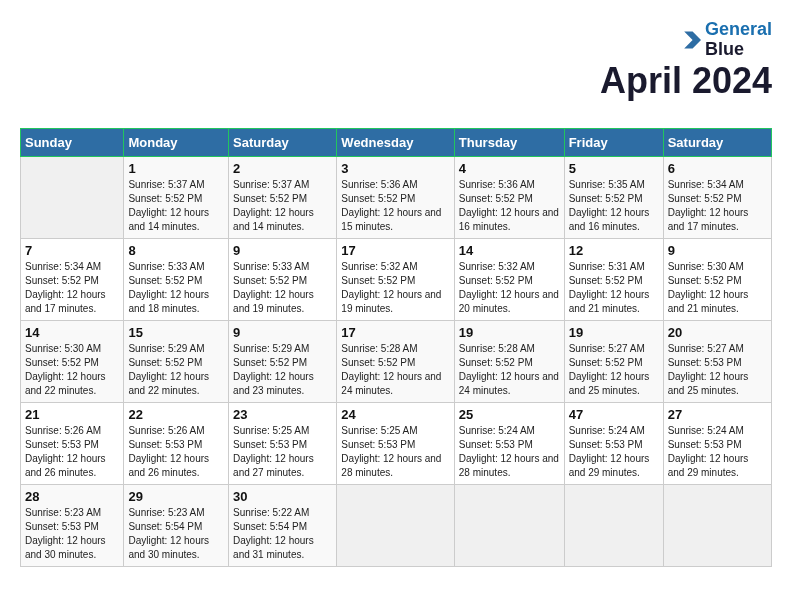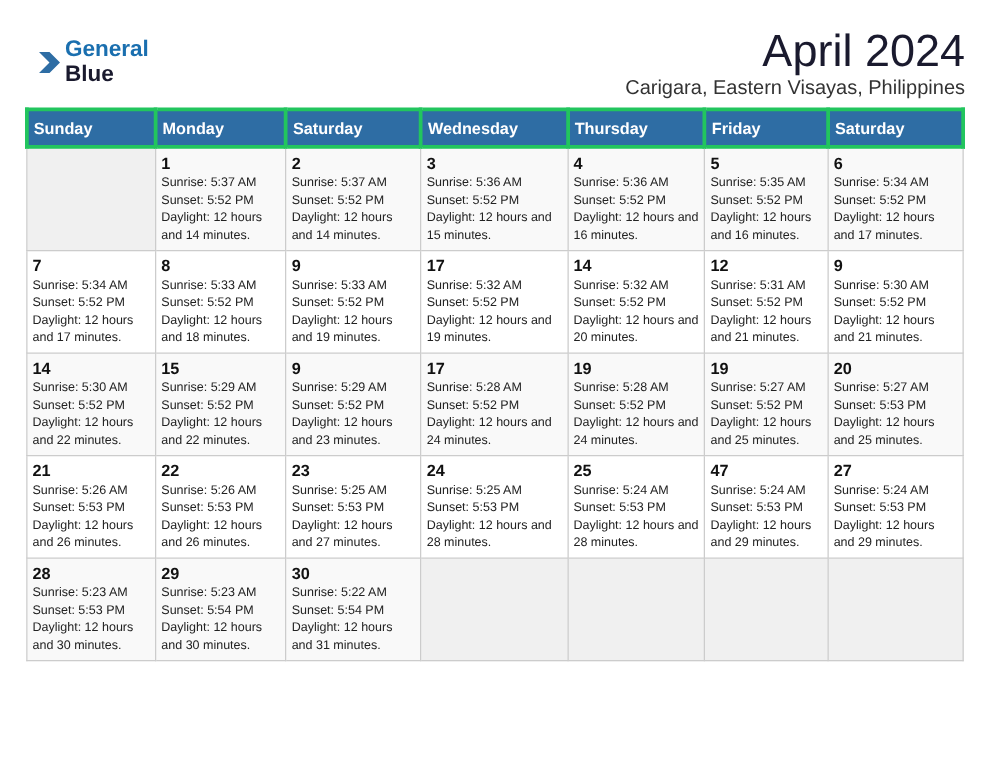--- a/index.html
+++ b/index.html
@@ -6,22 +6,23 @@
     body {
       font-family: Arial, sans-serif;
       background: #fff;
       width: 792px;
       min-height: 612px;
       padding: 20px;
     }
     .header-area {
       display: flex;
       justify-content: space-between;
-      align-items: center;
-      margin-bottom: 6px;
+      align-items: flex-end;
+      margin-bottom: 26px;
+      flex-direction: column;
     }
     .logo {
       display: flex;
       align-items: center;
       gap: 4px;
     }
     .logo-text {
       font-size: 18px;
       font-weight: bold;
       color: #1a1a2e;
@@ -32,40 +33,40 @@
     }
     .logo-icon {
       width: 28px;
       height: 28px;
     }
     .title-area {
       text-align: right;
     }
     .main-title {
       font-size: 36px;
-      font-weight: normal;
+      font-weight: bold;
       color: #1a1a2e;
     }
     .subtitle {
       font-size: 16px;
       color: #333;
     }
     table {
       width: 100%;
       border-collapse: collapse;
       font-size: 11px;
     }
     thead tr th {
       background-color: #2e6da4;
       color: #fff;
       padding: 6px 4px;
       text-align: left;
       font-size: 13px;
       font-weight: bold;
-      border: 3px solid #22c55e;
+      border: 1px solid #22c55e;
     }
     tbody tr td {
       border: 1px solid #ccc;
       vertical-align: top;
       padding: 4px;
       min-height: 70px;
       background: #fff;
     }
     tbody tr:nth-child(odd) td {
       background: #f9f9f9;
@@ -93,21 +94,20 @@
     <svg class="logo-icon" viewBox="0 0 40 40">
       <polygon points="28,8 40,20 28,32 16,32 28,20 16,8" fill="#2e6da4"></polygon>
     </svg>
     <div class="logo-text">
       <div><span>General</span></div>
       <div>Blue</div>
     </div>
   </div>
   <div class="title-area">
     <div class="main-title">April 2024</div>
-    <div class="subtitle">Carigara, Eastern Visayas, Philippines</div>
   </div>
 </div>
 
 <table>
   <thead>
     <tr>
     <th>Sunday</th>
         <th>Monday</th>
         <th>Saturday</th>
         <th>Wednesday</th>

